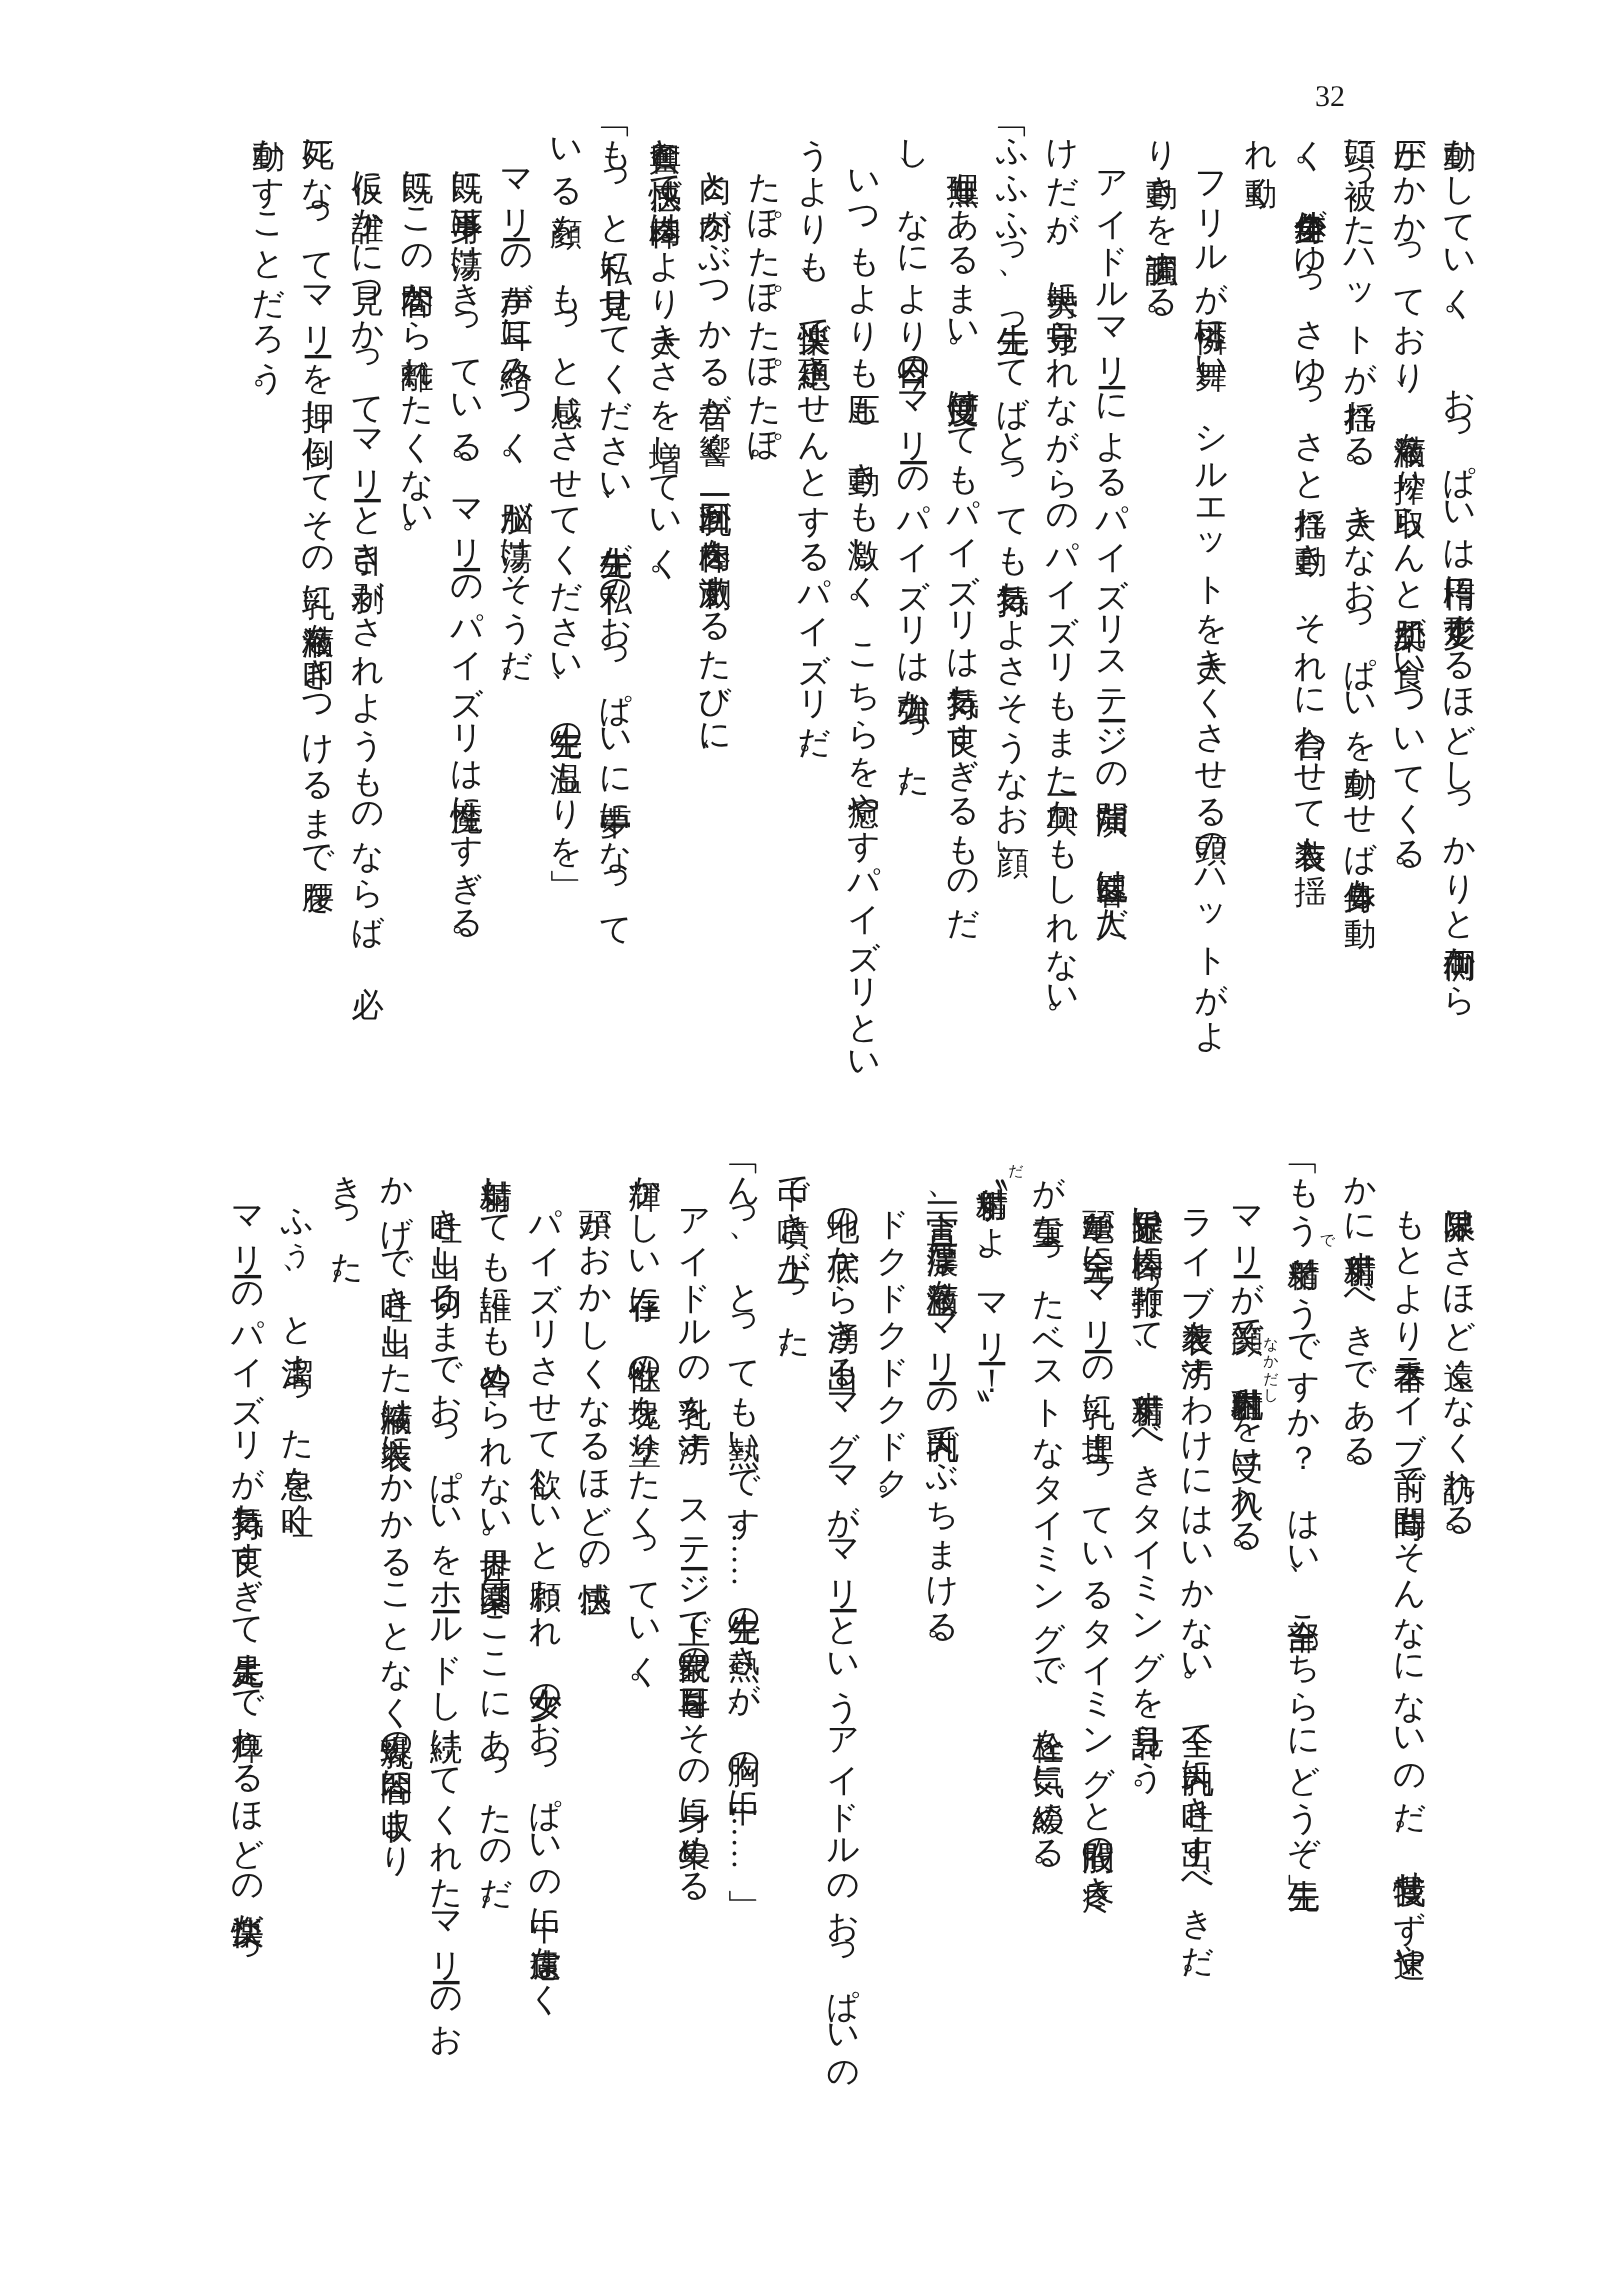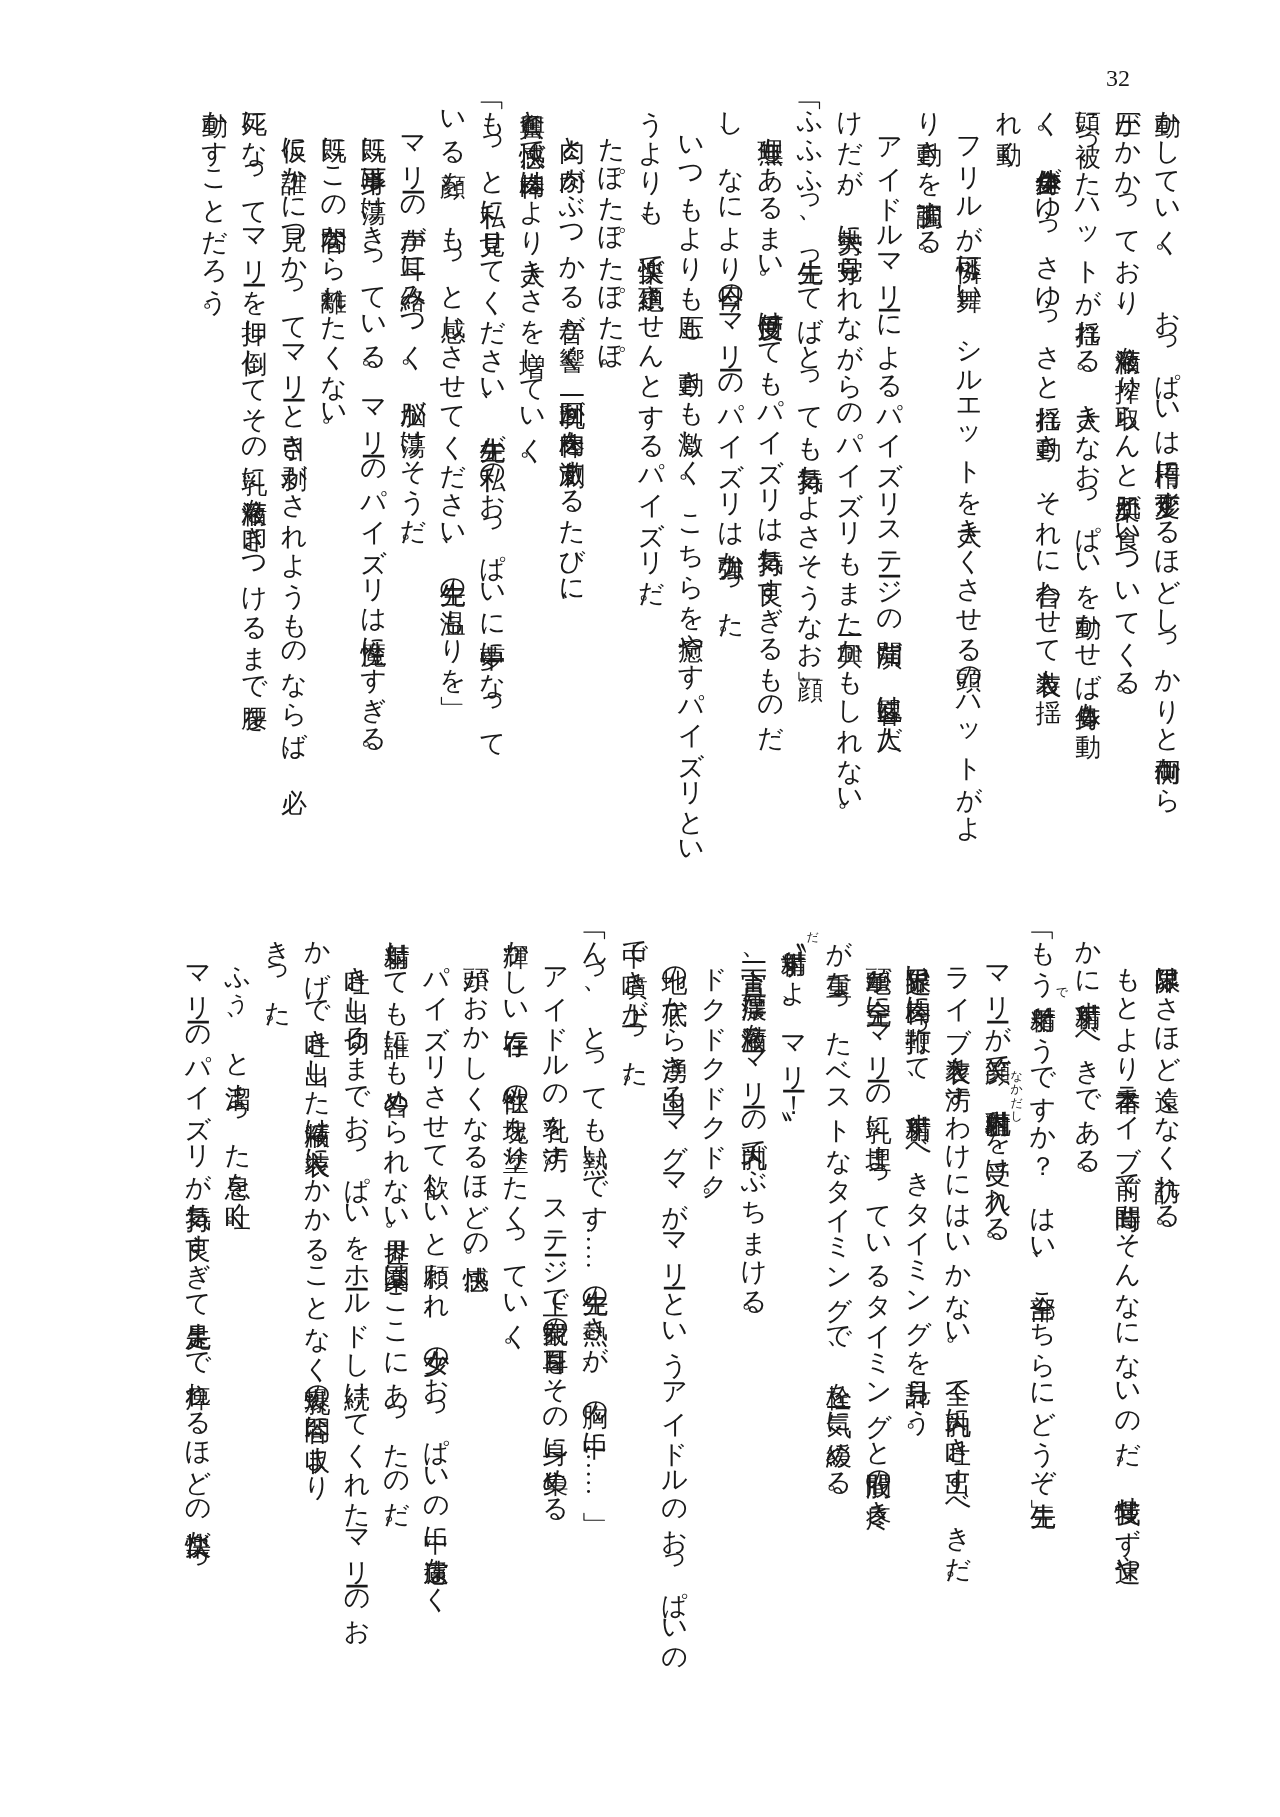--- a/index.html
+++ b/index.html
@@ -10,21 +10,21 @@
   .page {
     position: relative;
     width: 1280px;
     height: 1817px;
     background: #ffffff;
     overflow: hidden;
     font-family: "Liberation Serif", "DejaVu Serif", serif;
   }
   .page-number {
     position: absolute;
-    left: 1106px;
+    left: 1052px;
     top: 66px;
     font-size: 24px;
     line-height: 1;
     color: #1a1a1a;
     font-family: "Liberation Serif", "DejaVu Serif", serif;
   }
   .vblock {
     position: absolute;
     right: 93px;
     writing-mode: vertical-rl;

